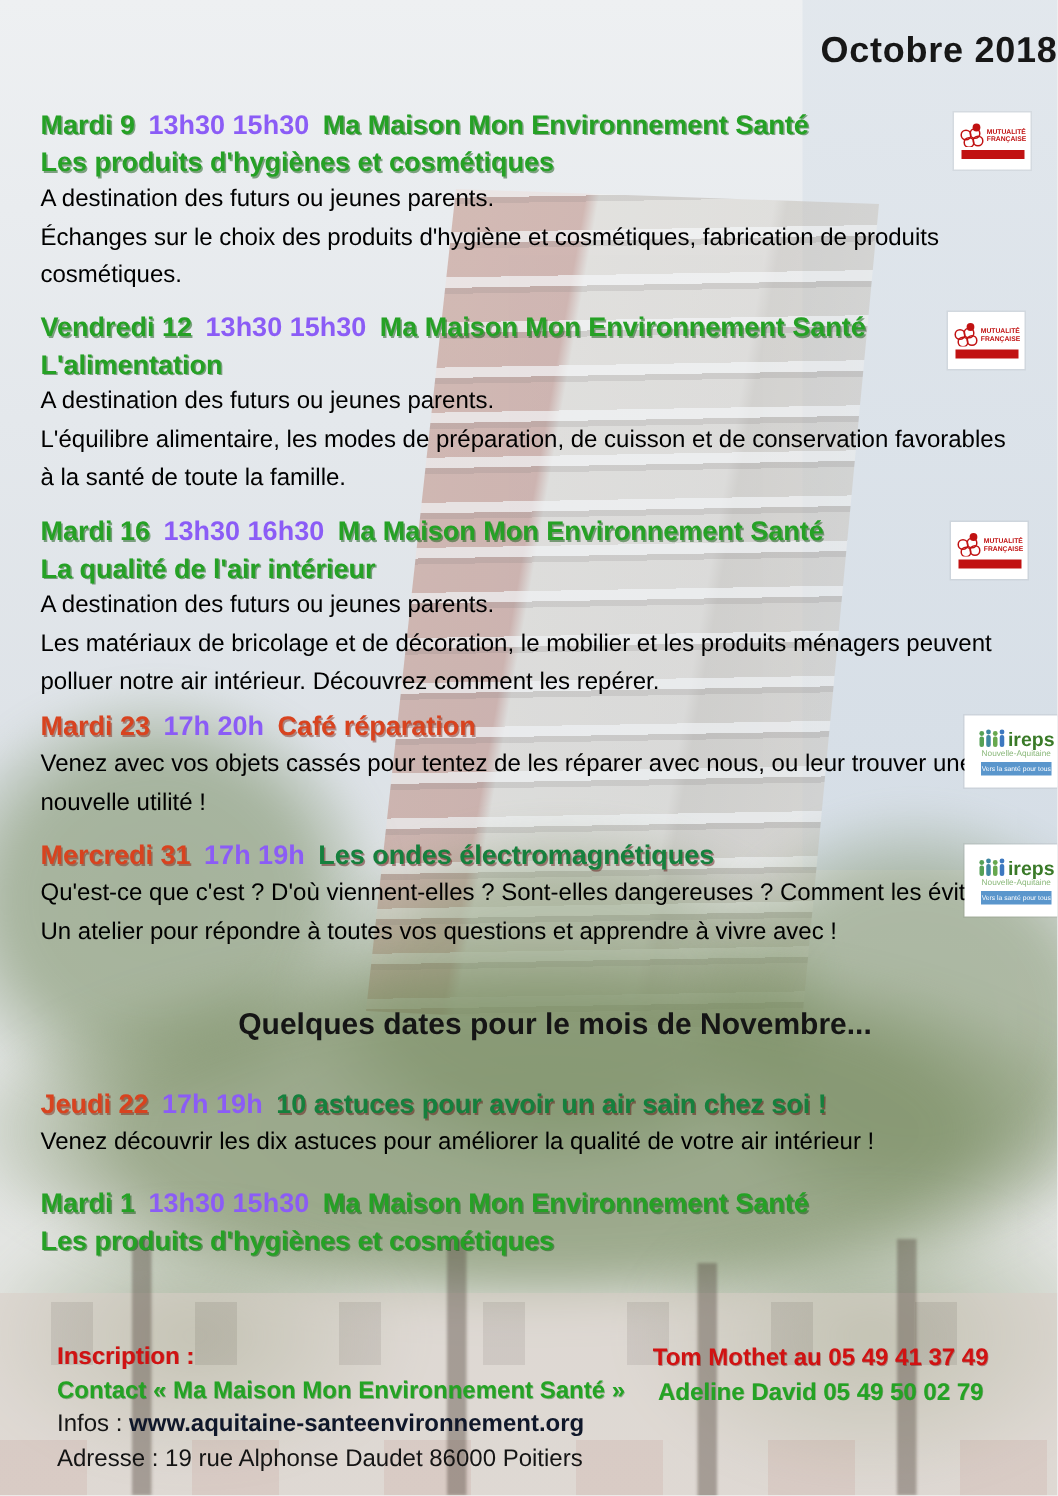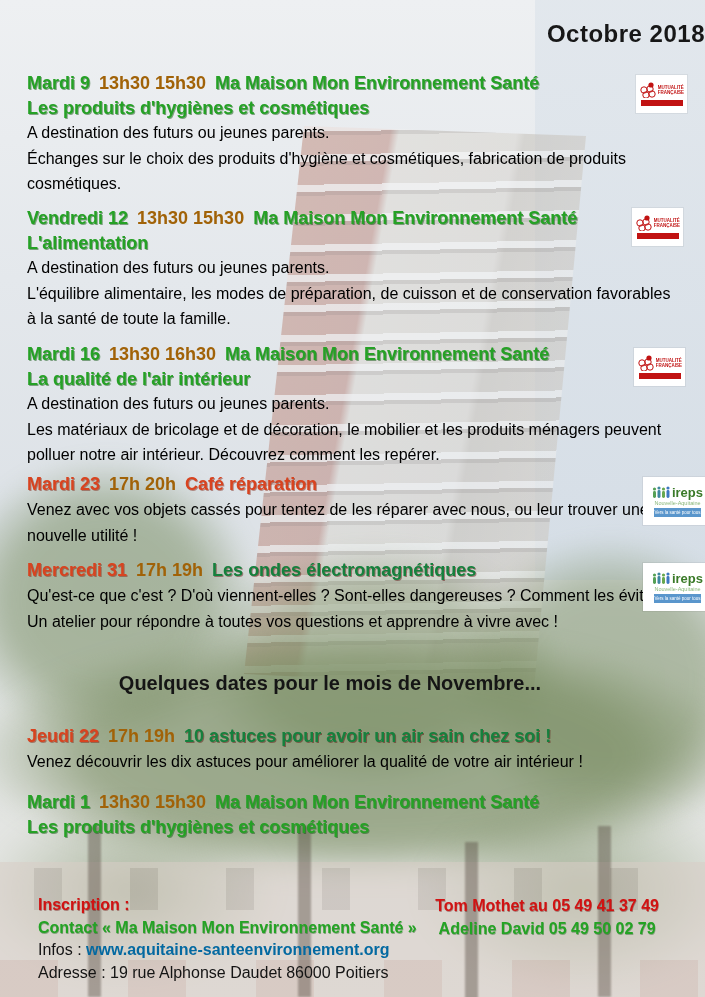--- a/index.html
+++ b/index.html
@@ -37,30 +37,30 @@
   .title{position:absolute;left:0;top:20px;width:100%;text-align:right;
          font-size:24px;font-weight:700;color:#171717;letter-spacing:.5px;}
   .event{position:absolute;left:27px;width:650px;}
   .event-header{font-size:18px;font-weight:700;line-height:26px;white-space:nowrap;}
   .event-header span{margin-right:9px;}
   .topic{font-size:18px;font-weight:700;line-height:24px;}
   .desc{font-size:16px;line-height:25.5px;color:#000000;}
   .green{color:#25a125;text-shadow:1px 1px 0 rgba(15,85,15,.5);}
   .rdate{color:#d8431f;text-shadow:1px 1px 0 rgba(125,25,8,.45);}
   .rtitle{color:#15803d;text-shadow:1px 1px 0 rgba(92,6,6,.45);}
-  .time{color:#a16207;}
+  .time{color:#8b5cf6;}
   .nov{position:absolute;left:0;top:672px;width:660px;text-align:center;
-       font-size:20px;font-weight:600;color:#151515;}
+       font-size:20px;font-weight:600;color:#151515;padding-left:40px;}
 
   .footer-left{position:absolute;left:38px;top:894px;font-size:16px;line-height:22.5px;}
   .footer-right{position:absolute;right:46px;top:894px;font-size:16px;line-height:23px;text-align:center;}
   .f-red{color:#d11212;font-weight:600;text-shadow:.5px .5px 0 rgba(110,10,10,.4);}
   .f-green{color:#24a324;font-weight:600;text-shadow:.5px .5px 0 rgba(15,90,15,.4);}
   .f-black{color:#141414;}
-  .f-link{color:#0369a1;font-weight:600;text-decoration:none;}
+  .f-link{color:#0f172a;font-weight:600;text-decoration:none;}
 
   
   .logo{position:absolute;background:#fff;display:flex;flex-direction:column;
         align-items:center;justify-content:center;box-shadow:0 0 0 1px rgba(0,0,0,.05);}
   .logo-mf{width:51px;height:38px;}
   .mf1{left:636px;top:75px;} .mf2{left:632px;top:208px;} .mf3{left:634px;top:348px;}
   .mf-row{display:flex;align-items:center;gap:1px;}
   .mf-text{font-size:4.5px;font-weight:700;color:#c11212;line-height:5px;text-align:left;}
   .mf-banner{margin-top:2px;width:42px;height:6px;background:#c11212;color:#fff;
              font-size:3.5px;line-height:6px;text-align:center;overflow:hidden;}

